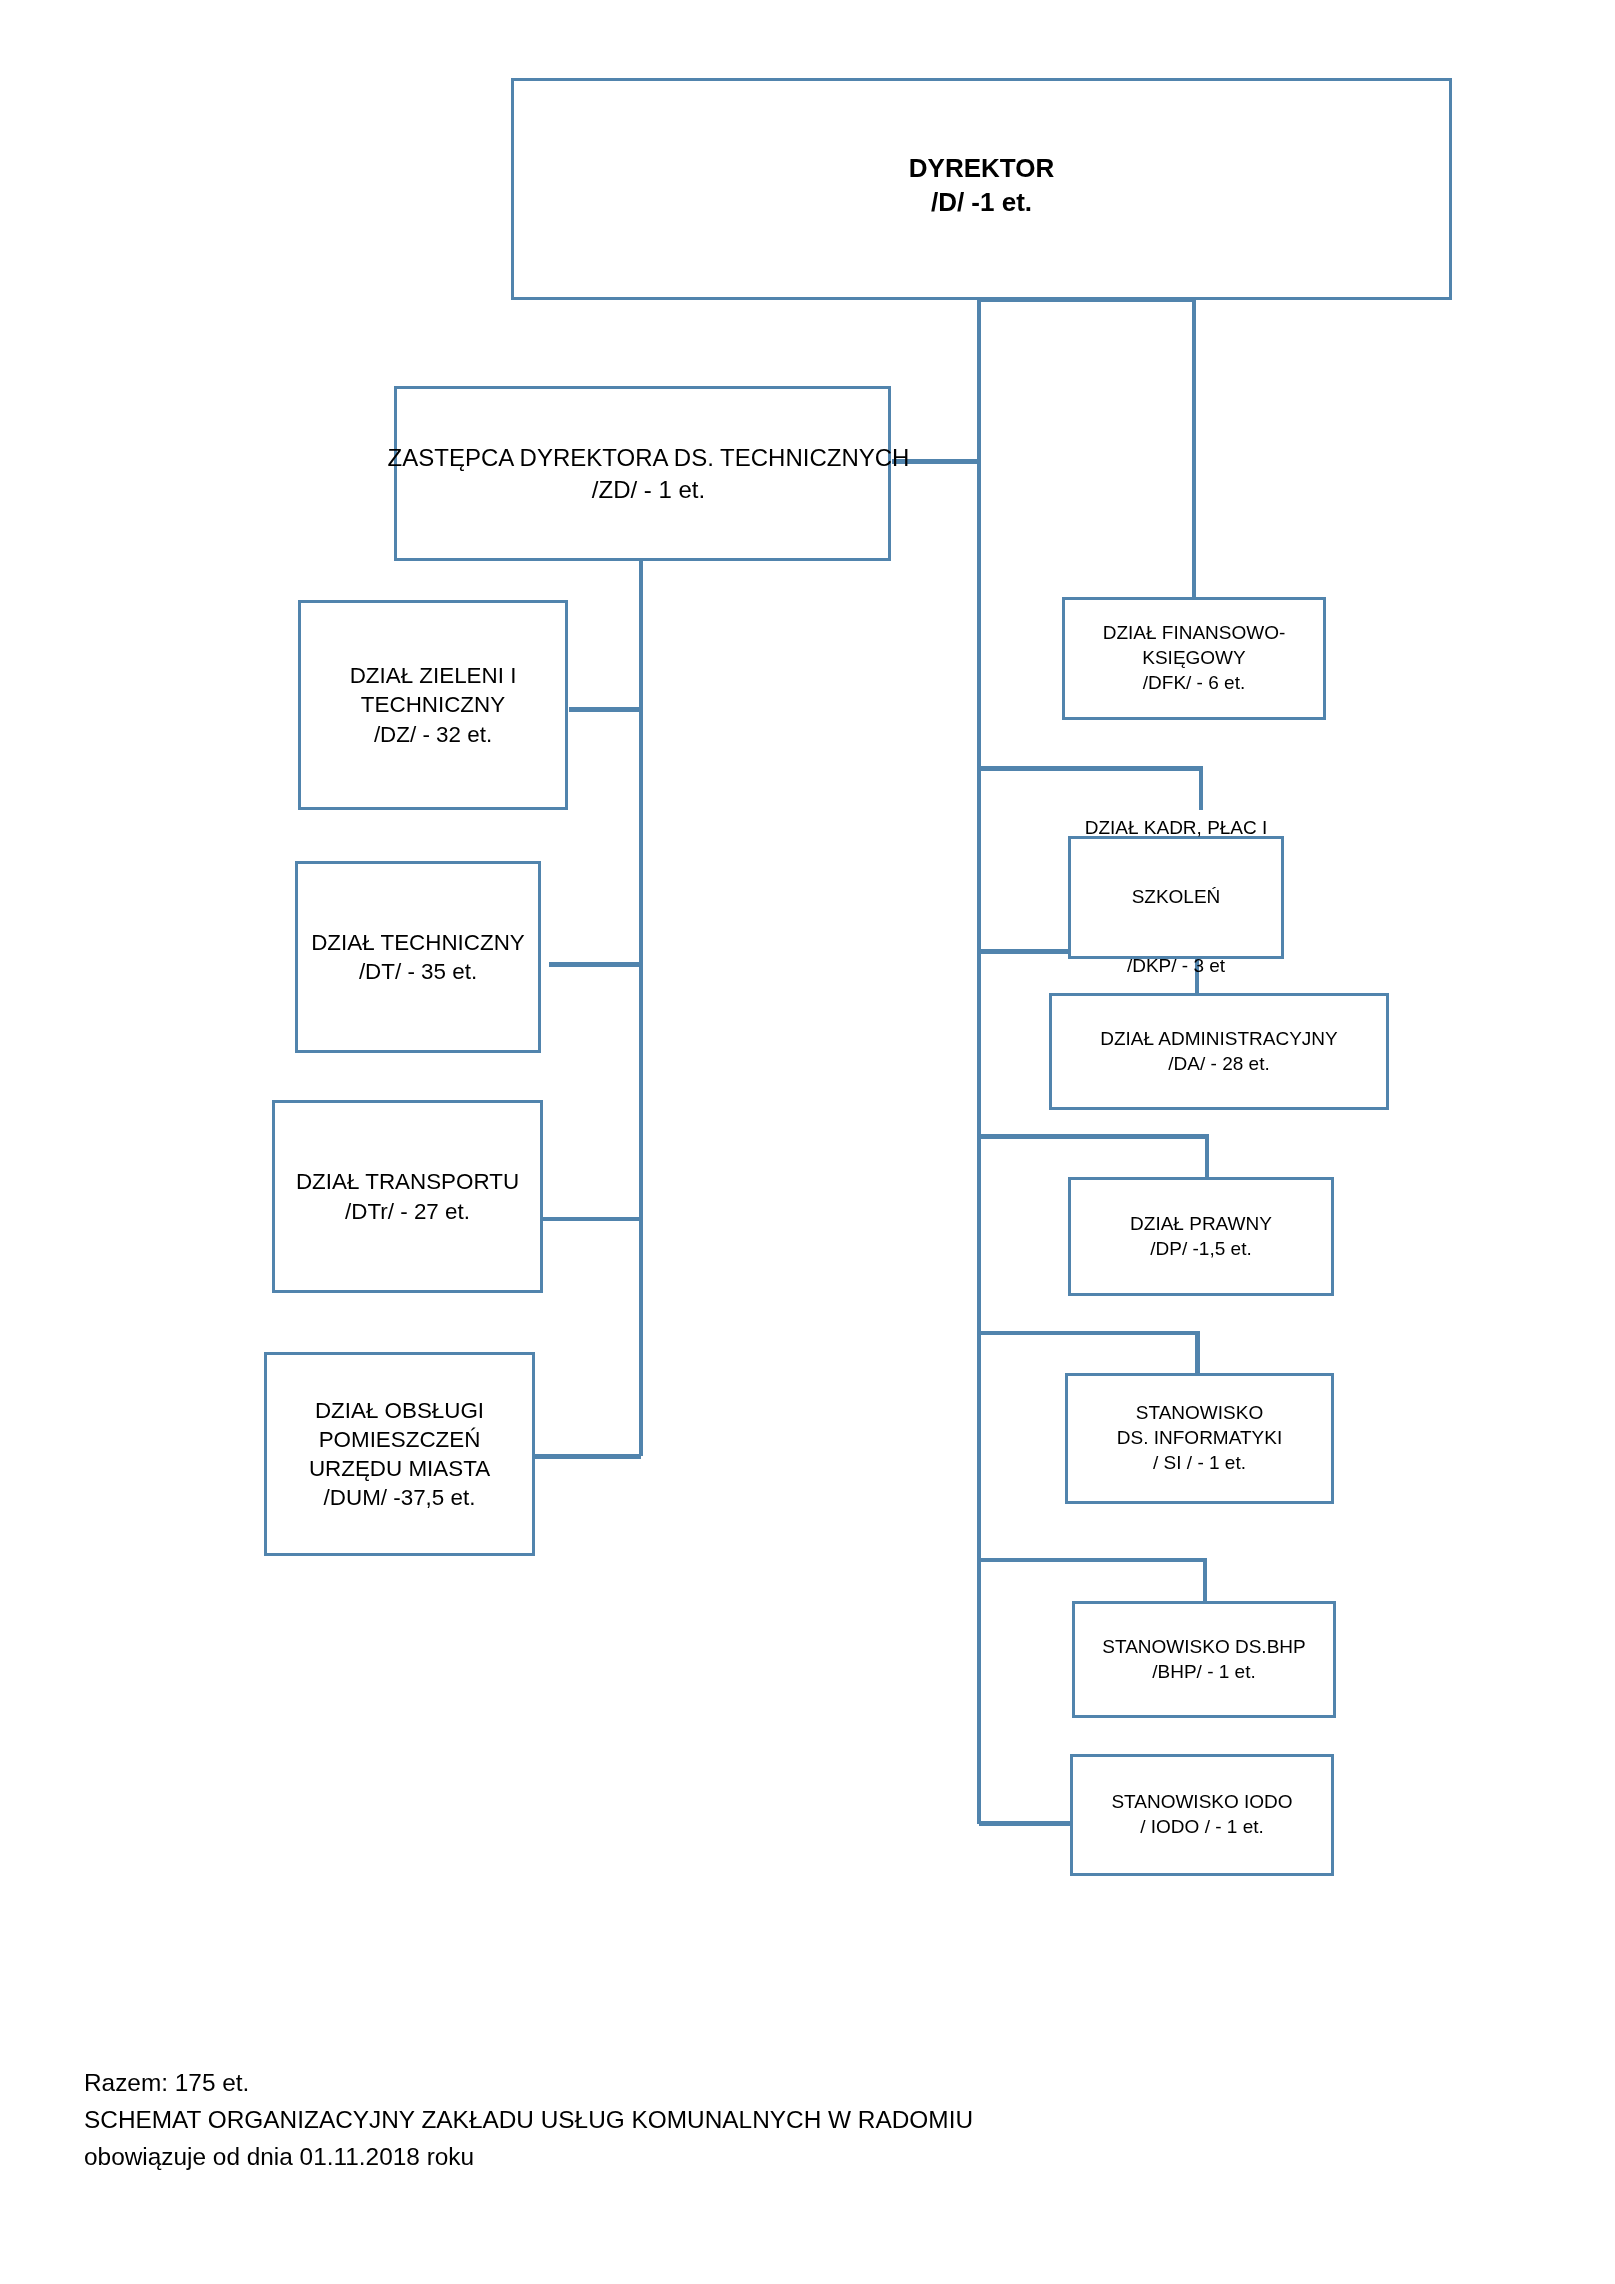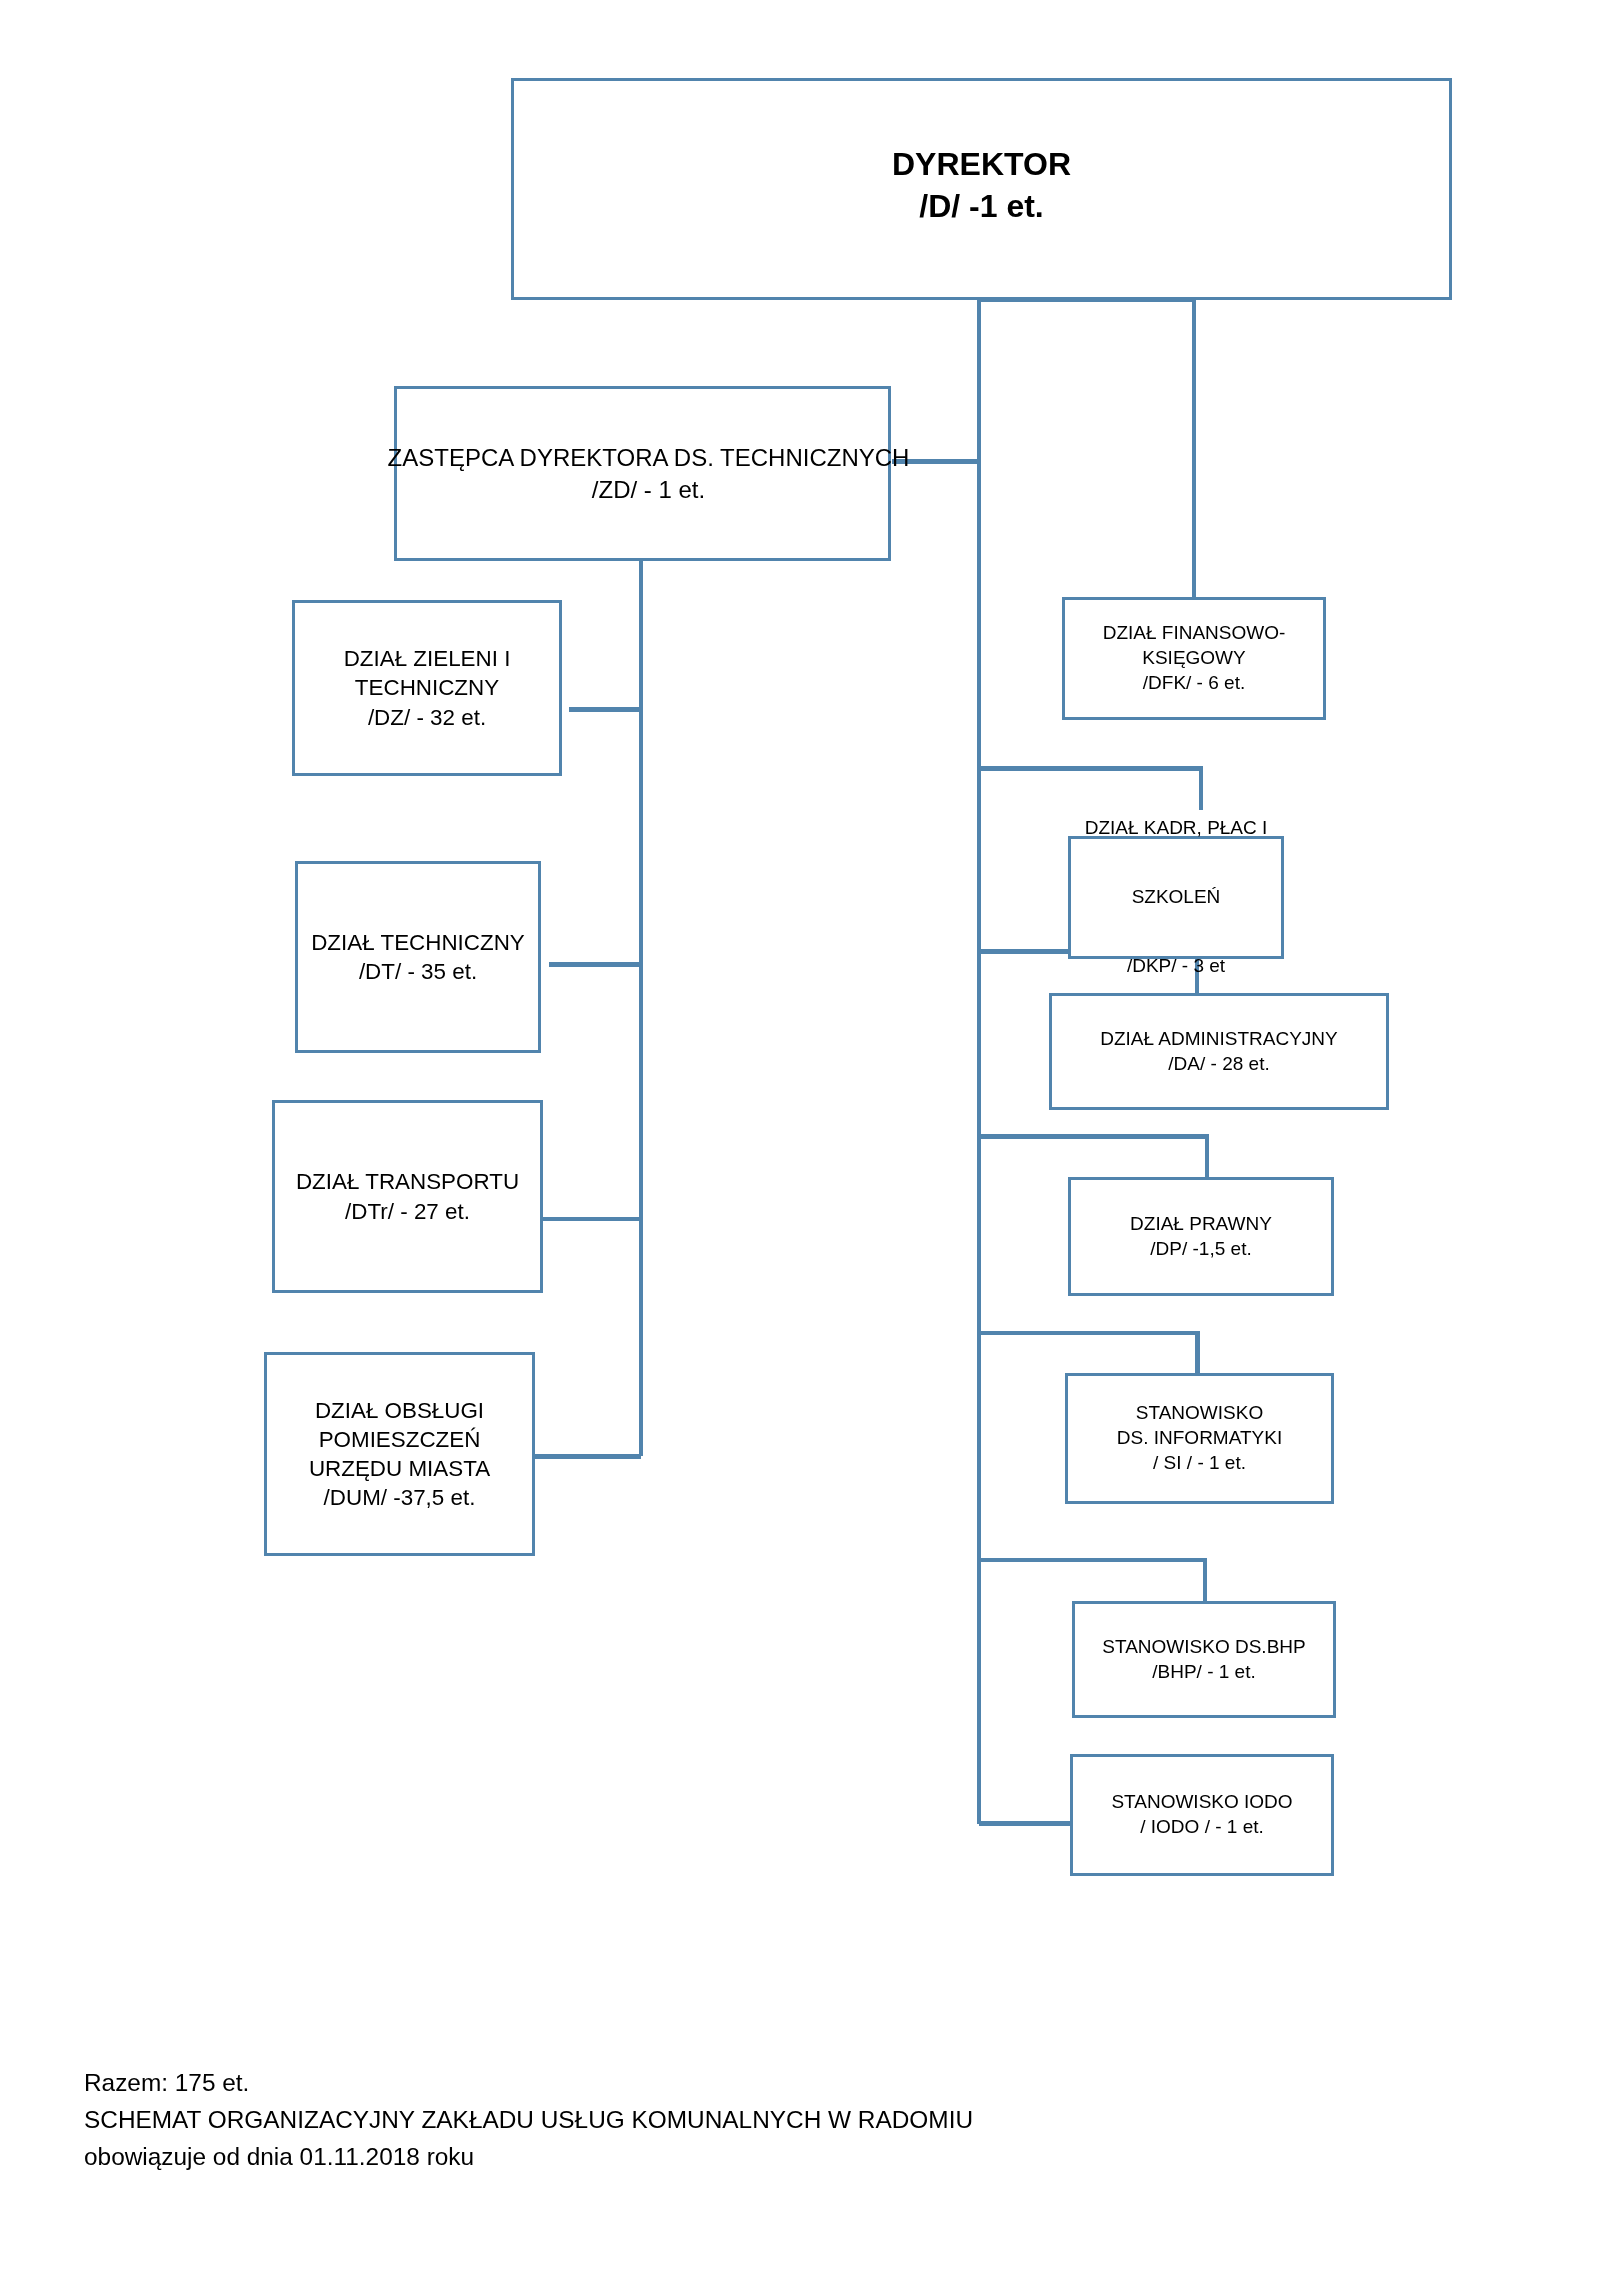--- a/index.html
+++ b/index.html
@@ -36,21 +36,21 @@
     justify-content: center;
     text-align: center;
     line-height: 1.30;
     z-index: 3;
   }
   .node .ln {
     display: block;
     white-space: nowrap;
   }
   .node.bold .ln { font-weight: bold; }
-  .t-root   { font-size: 32px; }
+  .t-root   { font-size: 26px; }
   .t-deputy { font-size: 24px; }
   .t-left   { font-size: 22.4px; }
   .t-right  { font-size: 19px; }
 
   
   .node.pad-root { padding-bottom: 6.6px; }
 
   #footer {
     position: absolute;
     left: 84px;
@@ -94,21 +94,21 @@
   <div class="node t-root bold pad-root" style="left:511px; top:78px; width:941px; height:222px;">
     <span class="ln">DYREKTOR</span>
     <span class="ln">/D/ -1 et.</span>
   </div>
 
   <div class="node t-deputy" style="left:394px; top:386px; width:497px; height:175px;padding-left:12px;">
     <span class="ln">ZASTĘPCA DYREKTORA DS. TECHNICZNYCH</span>
     <span class="ln">/ZD/ - 1 et.</span>
   </div>
 
-  <div class="node t-left" style="left:292px; top:600px; width:270px; height:176px;">
+  <div class="node t-left" style="left:298px; top:600px; width:270px; height:210px;">
     <span class="ln">DZIAŁ ZIELENI I</span>
     <span class="ln">TECHNICZNY</span>
     <span class="ln">/DZ/ - 32 et.</span>
   </div>
 
   <div class="node t-left" style="left:295px; top:861px; width:246px; height:192px;">
     <span class="ln">DZIAŁ TECHNICZNY</span>
     <span class="ln">/DT/ - 35 et.</span>
   </div>
 

